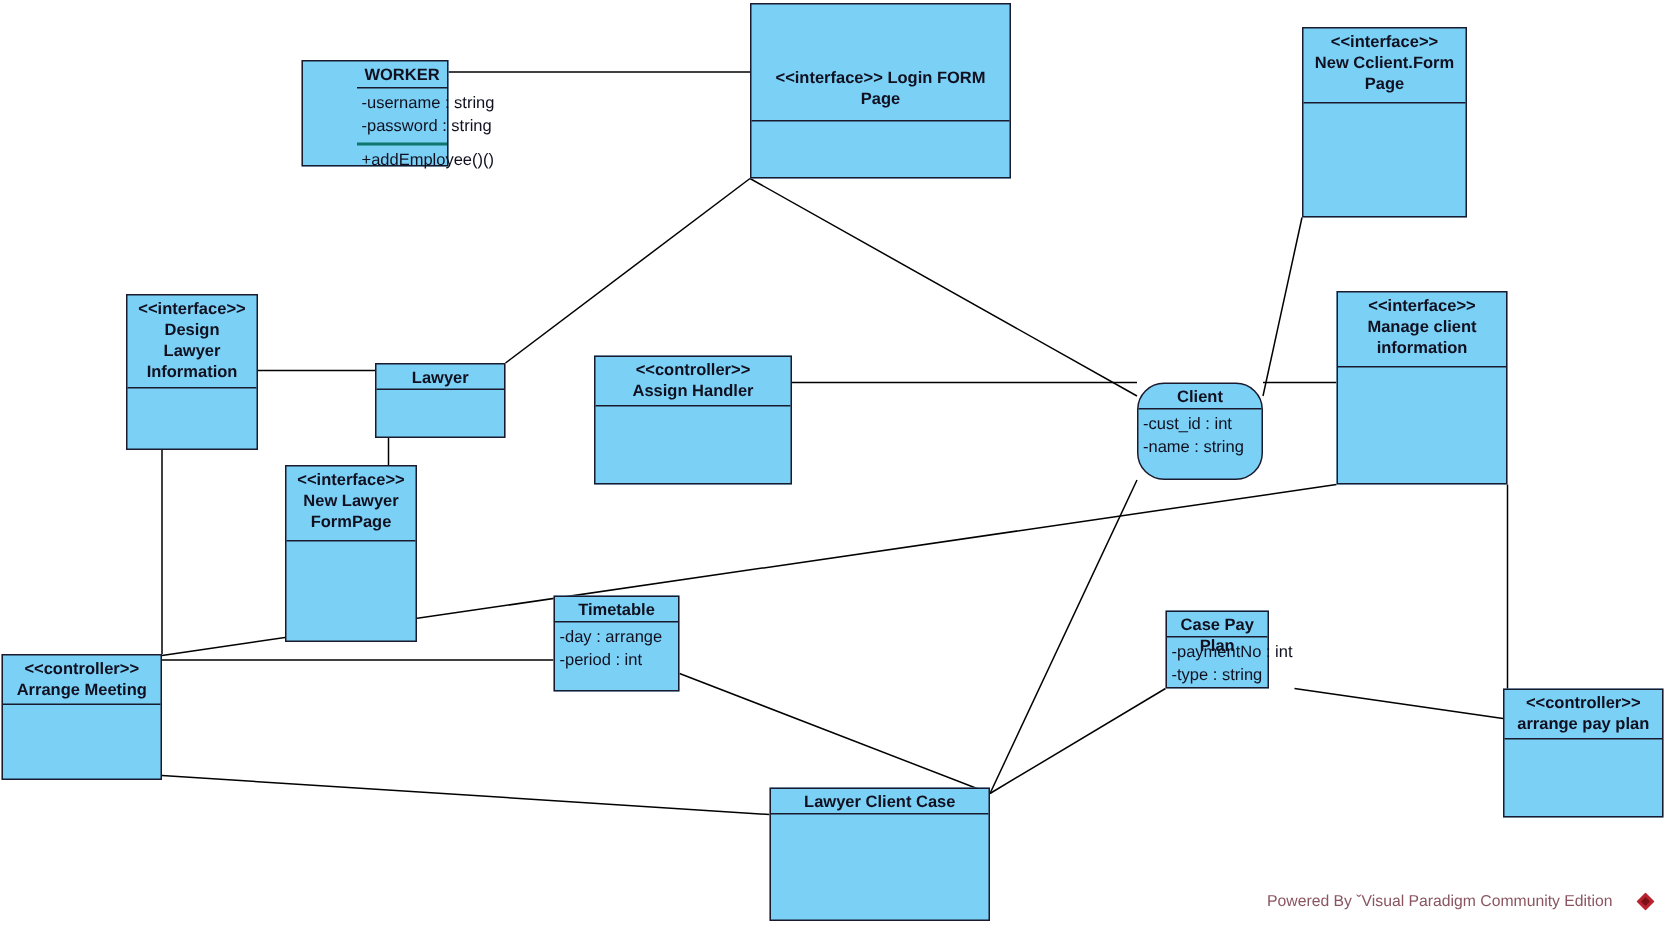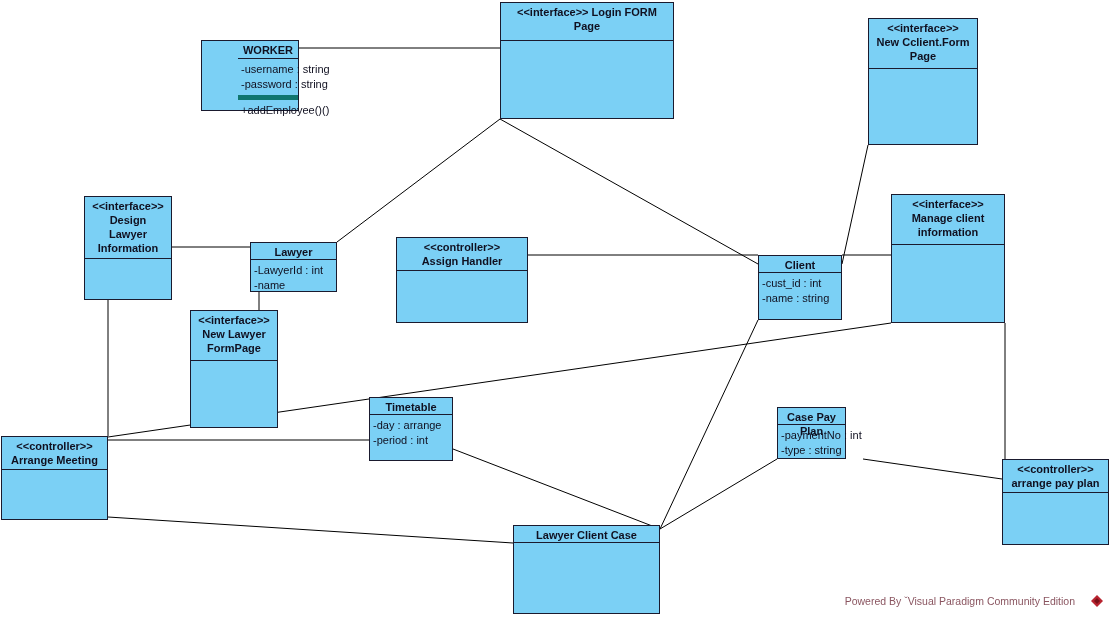--- a/index.html
+++ b/index.html
@@ -41,21 +41,21 @@
     color: #101020;
     border-bottom: 1px solid #1a1a2e;
     white-space: pre-line;
   }
   .uml-attrs {
     box-sizing: border-box;
     padding: 3px 3px 3px 3px;
     font-size: 11px;
     line-height: 15px;
     color: #101020;
-    border-bottom: 5px solid #0f766e;
+    border-bottom: 2px solid #0f766e;
   }
   .uml-attrs.no-border { border-bottom: none; }
   .uml-ops {
     box-sizing: border-box;
     padding: 3px 3px 3px 3px;
     font-size: 11px;
     line-height: 15px;
     color: #101020;
   }
   .uml-body {
@@ -102,21 +102,21 @@
       <polyline points="891,323 108,437" fill="none" stroke="#000000" stroke-width="1"></polyline>
       <polyline points="108,440 369,440" fill="none" stroke="#000000" stroke-width="1"></polyline>
       <polyline points="453,449 660,529" fill="none" stroke="#000000" stroke-width="1"></polyline>
       <polyline points="758,320 660,529" fill="none" stroke="#000000" stroke-width="1"></polyline>
       <polyline points="777,459 660,529" fill="none" stroke="#000000" stroke-width="1"></polyline>
       <polyline points="108,517 513,543" fill="none" stroke="#000000" stroke-width="1"></polyline>
     </svg>
 
   <div id="classes-layer">
       <div class="uml-class" style="left: 500px; top: 2px; width: 174px; height: 117px;">
-        <div class="uml-header" style="height: 38px;">&lt;&lt;interface&gt;&gt;  Login FORM
+        <div class="uml-header" style="height: 38px; margin-top: 40px;">&lt;&lt;interface&gt;&gt;  Login FORM
 Page</div>
         <div class="uml-body"></div>
       </div>
       <div class="uml-class" style="left: 201px; top: 40px; width: 98px; height: 71px; padding-left: 36px;">
         <div class="uml-header" style="height: 18px;">WORKER</div>
         <div class="uml-attrs">
           <div class="attr-line">-username : string</div>
           <div class="attr-line">-password : string</div>
         </div>
         <div class="uml-ops">
@@ -131,31 +131,27 @@
       </div>
       <div class="uml-class" style="left: 84px; top: 196px; width: 88px; height: 104px;">
         <div class="uml-header" style="height: 62px;">&lt;&lt;interface&gt;&gt;
 Design
 Lawyer
 Information</div>
         <div class="uml-body"></div>
       </div>
       <div class="uml-class" style="left: 250px; top: 242px; width: 87px; height: 50px;">
         <div class="uml-header" style="height: 17px;">Lawyer</div>
-        <div class="uml-attrs no-border">
-          <div class="attr-line">-LawyerId : int</div>
-          <div class="attr-line">-name</div>
-        </div>
       </div>
       <div class="uml-class" style="left: 396px; top: 237px; width: 132px; height: 86px;">
         <div class="uml-header" style="height: 33px;">&lt;&lt;controller&gt;&gt;
 Assign Handler</div>
         <div class="uml-body"></div>
       </div>
-      <div class="uml-class" style="left: 758px; top: 255px; width: 84px; height: 65px;">
+      <div class="uml-class" style="left: 758px; top: 255px; width: 84px; height: 65px; border-radius: 18px;">
         <div class="uml-header" style="height: 17px;">Client</div>
         <div class="uml-attrs no-border">
           <div class="attr-line">-cust_id : int</div>
           <div class="attr-line">-name : string</div>
         </div>
       </div>
       <div class="uml-class" style="left: 891px; top: 194px; width: 114px; height: 129px;">
         <div class="uml-header" style="height: 50px;">&lt;&lt;interface&gt;&gt;
 Manage client
 information</div>

